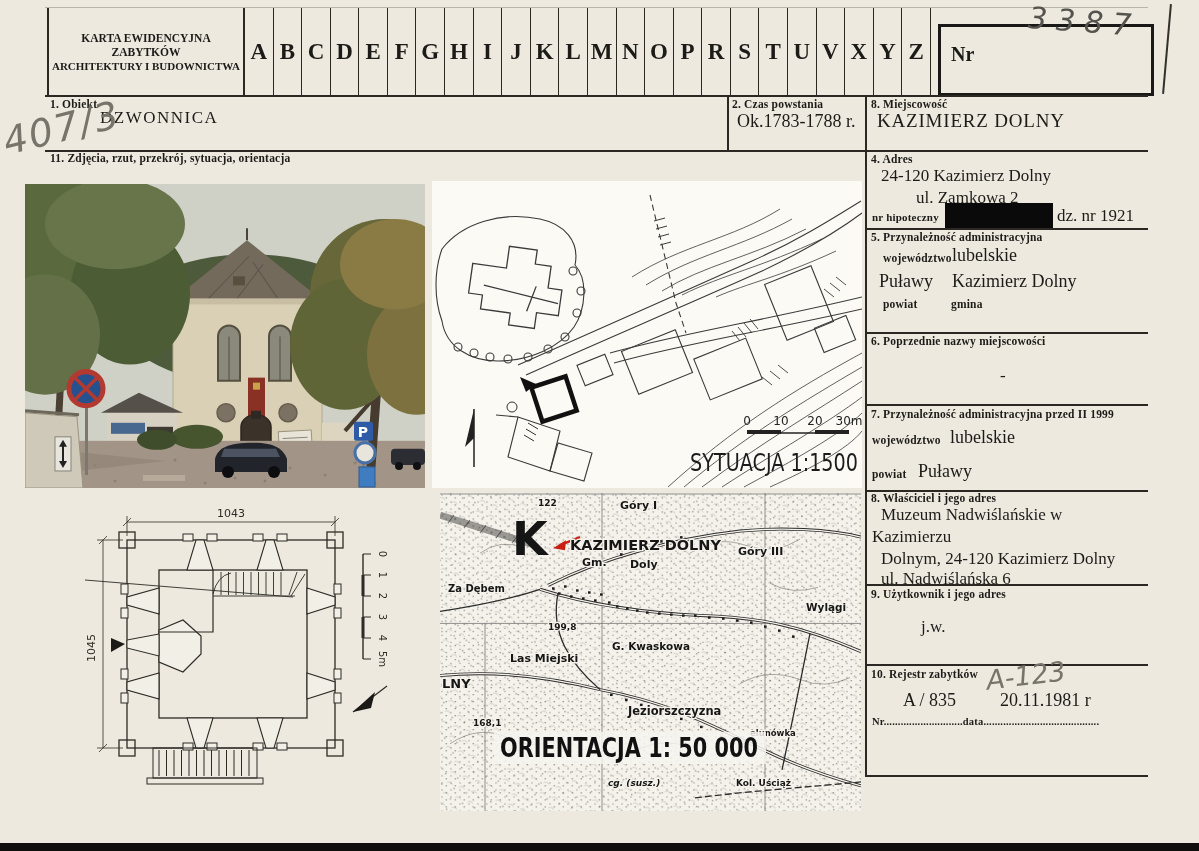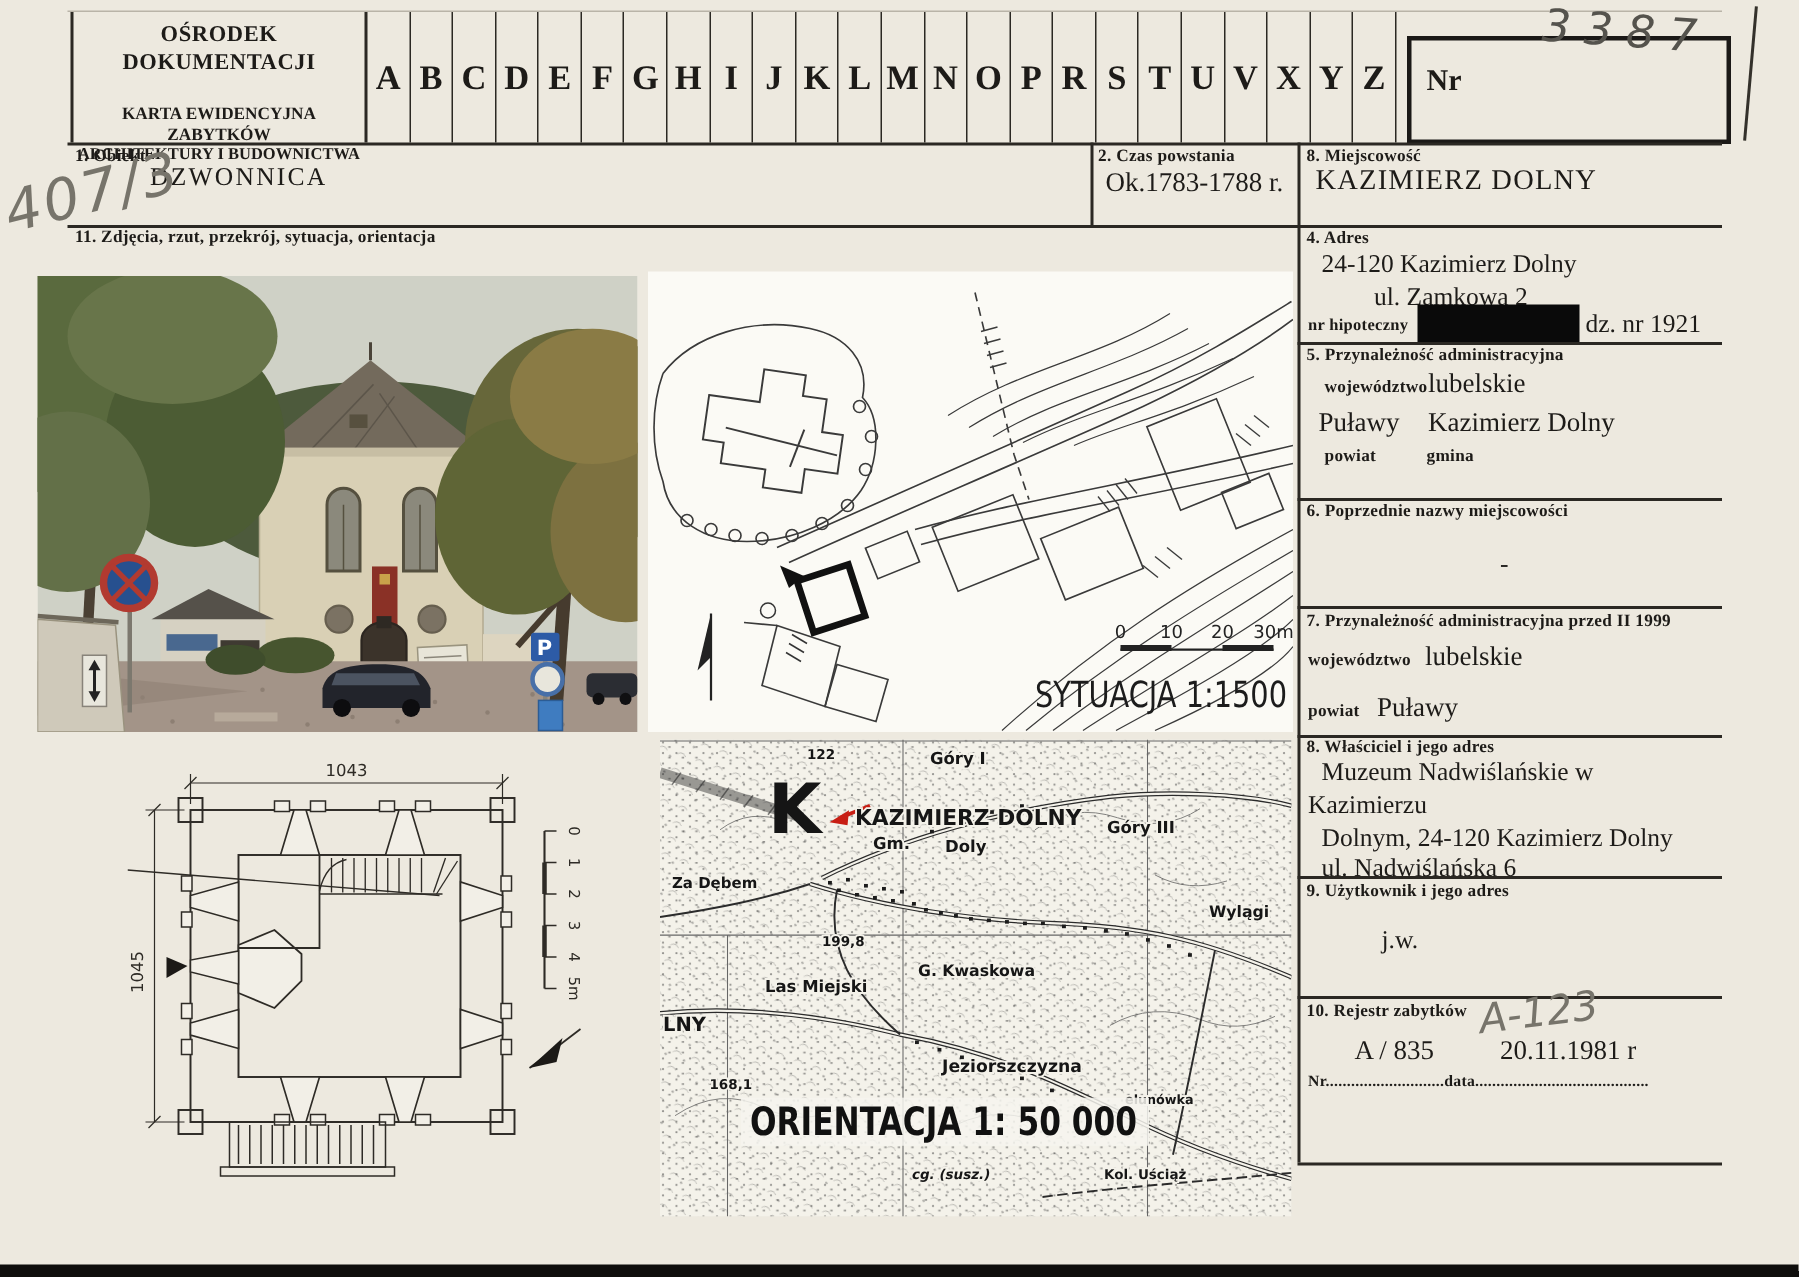--- a/index.html
+++ b/index.html
@@ -38,21 +38,20 @@
 <div class="hline" style="left:865px;top:332px;width:283px"></div>
 <div class="hline" style="left:865px;top:404px;width:283px"></div>
 <div class="hline" style="left:865px;top:490px;width:283px"></div>
 <div class="hline" style="left:865px;top:584px;width:283px"></div>
 <div class="hline" style="left:865px;top:664px;width:283px"></div>
 <div class="hline" style="left:865px;top:775px;width:283px"></div>
 <div class="scan-bottom"></div>
 <div class="scan-edge"></div>
 
 <div class="header-box">
-  <div class="h1">OŚRODEK DOKUMENTACJI</div>
   <div class="h2">KARTA EWIDENCYJNA ZABYTKÓW</div>
   <div class="h3">ARCHITEKTURY I BUDOWNICTWA</div>
 </div>
 
 <div class="alpha-row" id="alphabet-row">
     <div class="alpha-cell">A</div>
     <div class="alpha-cell">B</div>
     <div class="alpha-cell">C</div>
     <div class="alpha-cell">D</div>
     <div class="alpha-cell">E</div>

